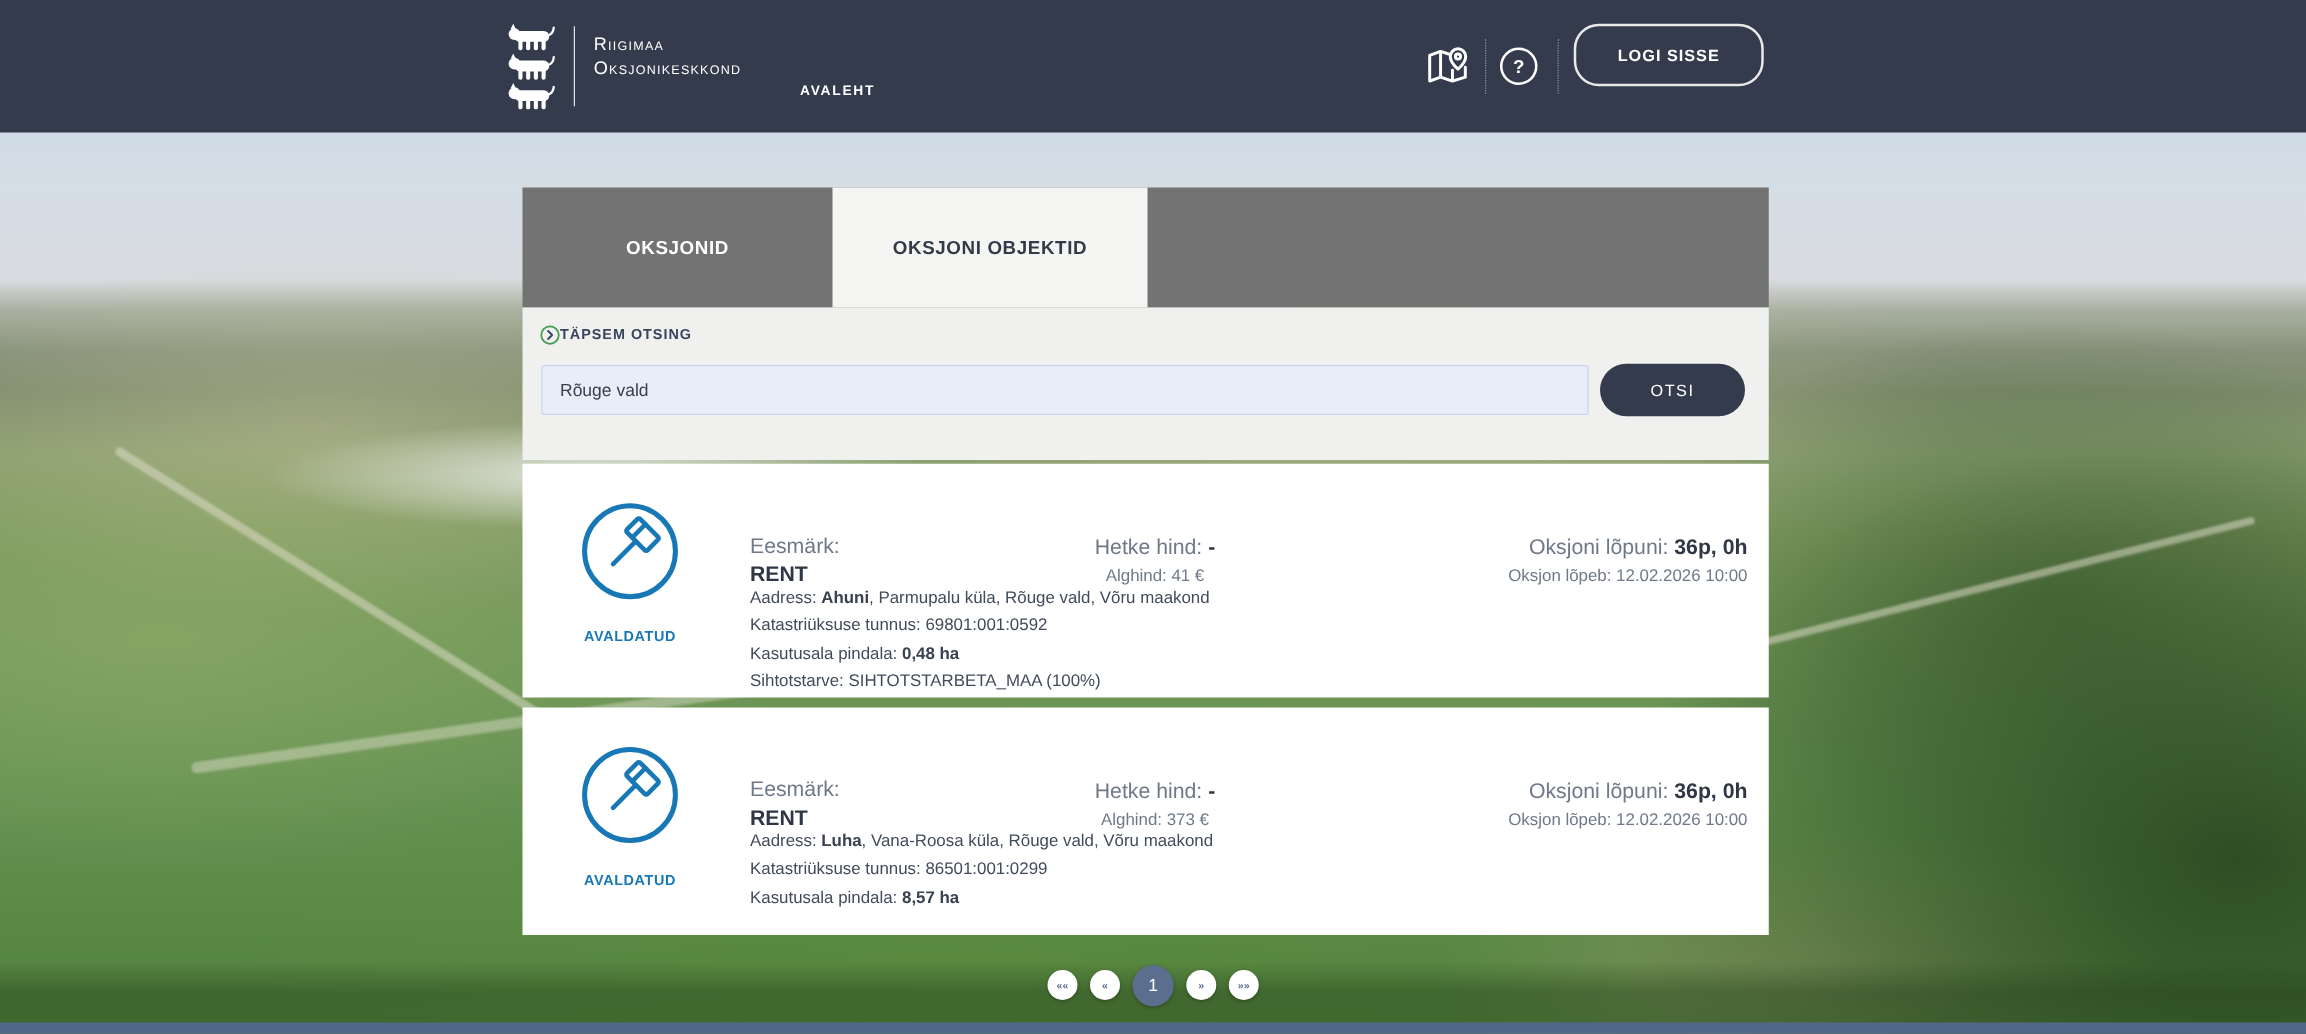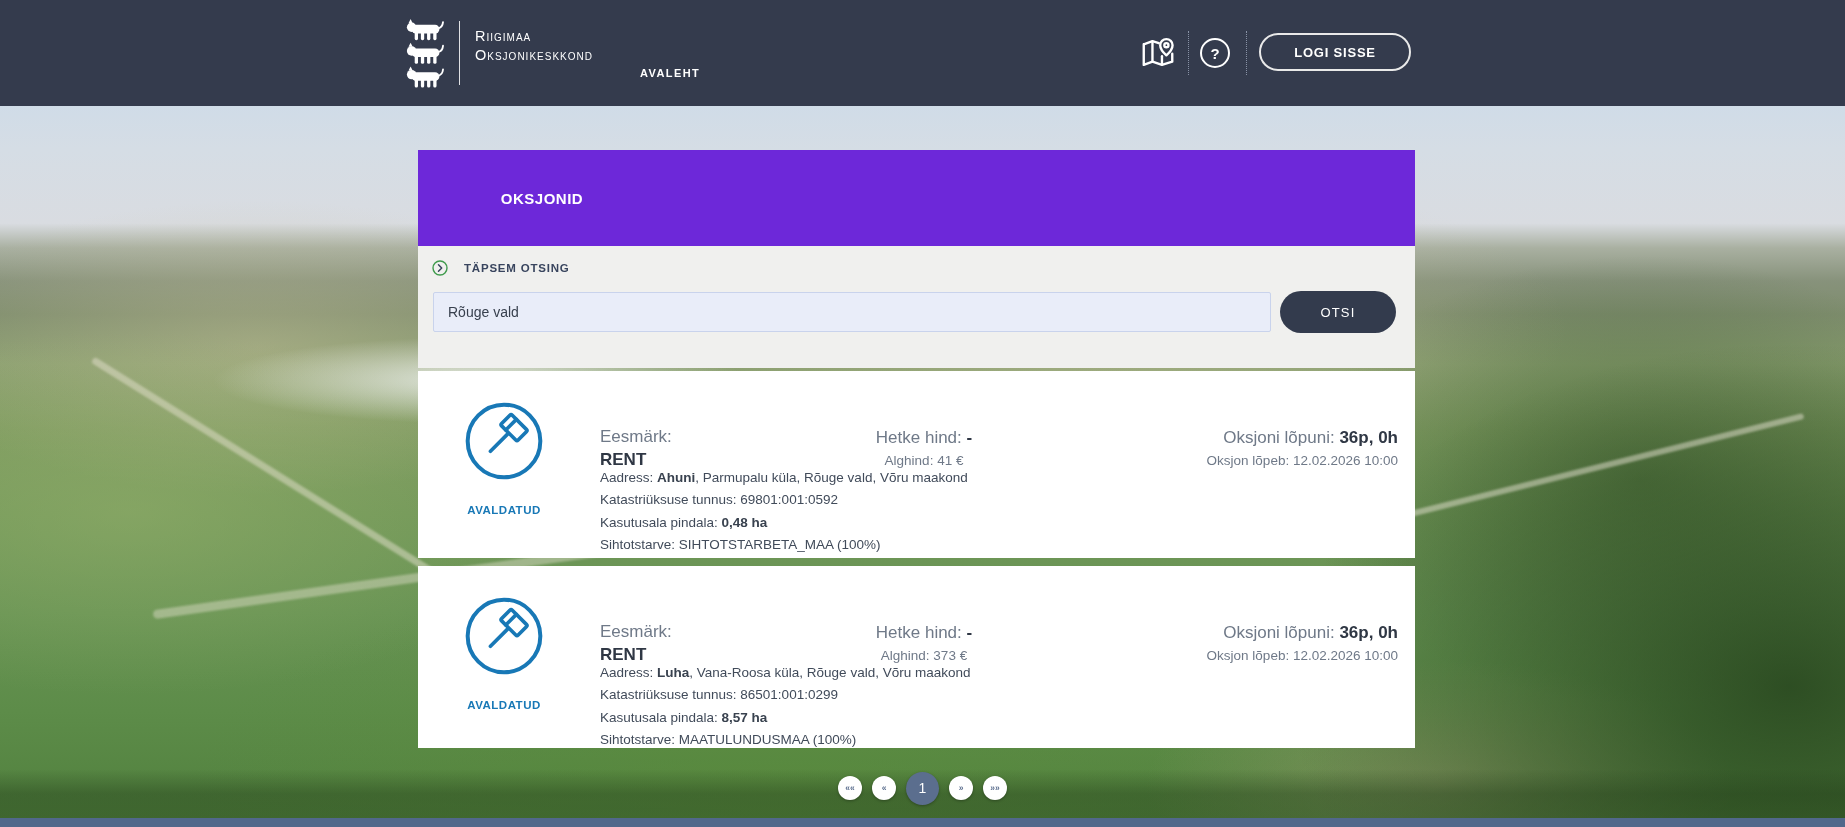--- a/index.html
+++ b/index.html
@@ -40,34 +40,34 @@
   .brand { position:absolute; left:475px; top:46px; transform:translateY(-50%);
            color:#fff; font-variant:small-caps; font-size:14.5px; letter-spacing:1px; line-height:19px; }
   .nav-home { position:absolute; left:640px; top:53px; transform:translateY(-50%);
               color:#fff; font-size:11px; font-weight:700; letter-spacing:1.4px; cursor:pointer;margin-top:20px; }
   .map-btn { position:absolute; left:1139px; top:34px; width:38px; height:38px; cursor:pointer; }
   .hdr-vdiv { position:absolute; top:31px; width:0; height:44px; border-left:1px dotted #8892A6; }
   .vdiv-1 { left:1188px; } .vdiv-2 { left:1246px; }
   .help-btn { position:absolute; left:1200px; top:38px; width:30px; height:30px; border:2px solid #fff;
               border-radius:50%; color:#fff; font-weight:700; font-size:15px;
               display:flex; align-items:center; justify-content:center; cursor:pointer; }
-  .login-btn { position:absolute; left:1259px; top:33px; width:152px; height:38px;
+  .login-btn { position:absolute; left:1259px; top:19px; width:152px; height:50px;
                border:2px solid #E9E9E9; border-radius:20px; background:transparent;
                color:#fff; font-size:13px; font-weight:700; letter-spacing:.8px;
                display:flex; align-items:center; justify-content:center; cursor:pointer; }
 
   
-  .tabbar { position:absolute; left:418px; top:150px; width:997px; height:96px; background:#6d28d9; display:flex; z-index:6; }
+  .tabbar { position:absolute; left:418px; top:150px; width:997px; height:96px; background:#737373; display:flex; z-index:6; }
   .tab { width:248px; height:100%; display:flex; align-items:center; justify-content:center;
          color:#fff; font-size:15px; font-weight:600; letter-spacing:.5px; cursor:pointer; }
   .tab.active { width:252px; background:#F5F5F3; color:#333B49; }
 
   
   .panel { position:absolute; left:418px; top:246px; width:997px; height:122px; background:#F0F0EE; z-index:6; }
-  .adv { position:absolute; left:14px; top:14px; display:flex; align-items:center; gap:16px; cursor:pointer; }
+  .adv { position:absolute; left:14px; top:14px; display:flex; align-items:center; gap:0; cursor:pointer; }
   .adv-label { font-size:11.5px; font-weight:700; letter-spacing:.8px; color:#39455E; }
   .search-input { position:absolute; left:15px; top:46px; width:838px; height:40px;
                   background:#E9EDF9; border:1px solid #C9D3EC; border-radius:2px;
                   font-family:"Liberation Sans","DejaVu Sans",sans-serif;
                   font-size:14px; color:#38404E; padding:0 14px; outline:none; }
   .otsi-btn { position:absolute; left:862px; top:45px; width:116px; height:42px; border:none;
               border-radius:21px; background:#333B4D; color:#fff; font-size:13px; font-weight:400;
               letter-spacing:1.2px; cursor:pointer;
               font-family:"Liberation Sans","DejaVu Sans",sans-serif; }
 
@@ -143,20 +143,21 @@
   <div class="hdr-vdiv vdiv-1"></div>
   <div class="help-btn">
     <span>?</span>
   </div>
   <div class="hdr-vdiv vdiv-2"></div>
   <button class="login-btn">LOGI SISSE</button>
 </header>
 
 <nav class="tabbar">
   <div class="tab">OKSJONID</div>
+  <div class="tab active">OKSJONI OBJEKTID</div>
 </nav>
 
 <section class="panel">
   <div class="adv">
     <svg width="16" height="16" viewBox="0 0 16 16">
       <circle cx="8" cy="8" r="7" fill="none" stroke="#3F9B4C" stroke-width="1.4"></circle>
       <path d="M6.5 4.8 L9.7 8 L6.5 11.2" fill="none" stroke="#39455E" stroke-width="1.5" stroke-linecap="round" stroke-linejoin="round"></path>
     </svg>
     <span class="adv-label">TÄPSEM OTSING</span>
   </div>
@@ -229,21 +230,20 @@
     <div>
       <span class="big-lbl">Oksjoni lõpuni: </span><span class="big-val">36p, 0h</span>
     </div>
     <div class="sub">Oksjon lõpeb: 12.02.2026 10:00</div>
   </div>
 
   <div class="details">
     <div><span>Aadress: </span><span class="b">Luha</span><span>, Vana-Roosa küla, Rõuge vald, Võru maakond</span></div>
     <div>Katastriüksuse tunnus: 86501:001:0299</div>
     <div><span>Kasutusala pindala: </span><span class="b">8,57 ha</span></div>
-    <div>Sihtotstarve: MAATULUNDUSMAA (100%)</div>
   </div>
 </section>
 
 <nav class="pagination">
   <div class="pg">««</div>
   <div class="pg">«</div>
   <div class="pg active">1</div>
   <div class="pg">»</div>
   <div class="pg">»»</div>
 </nav>

